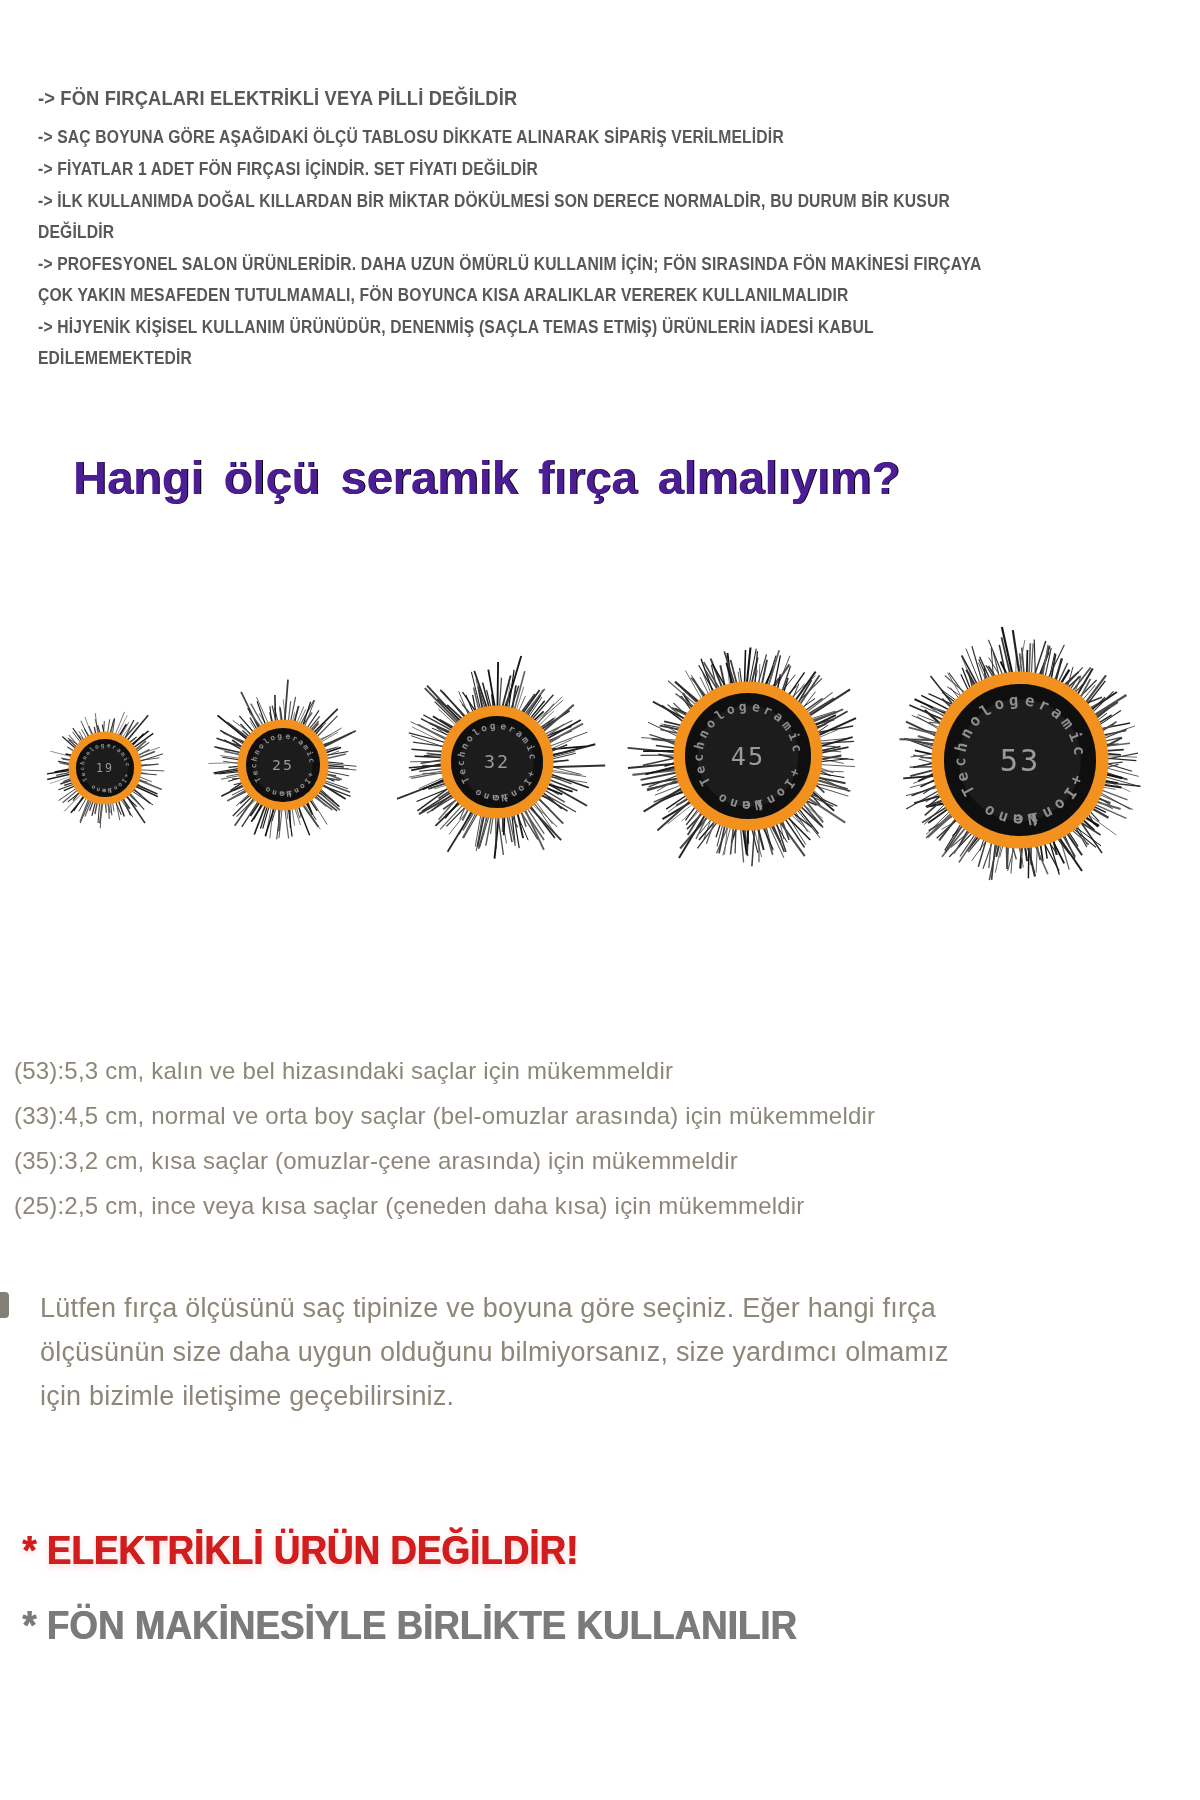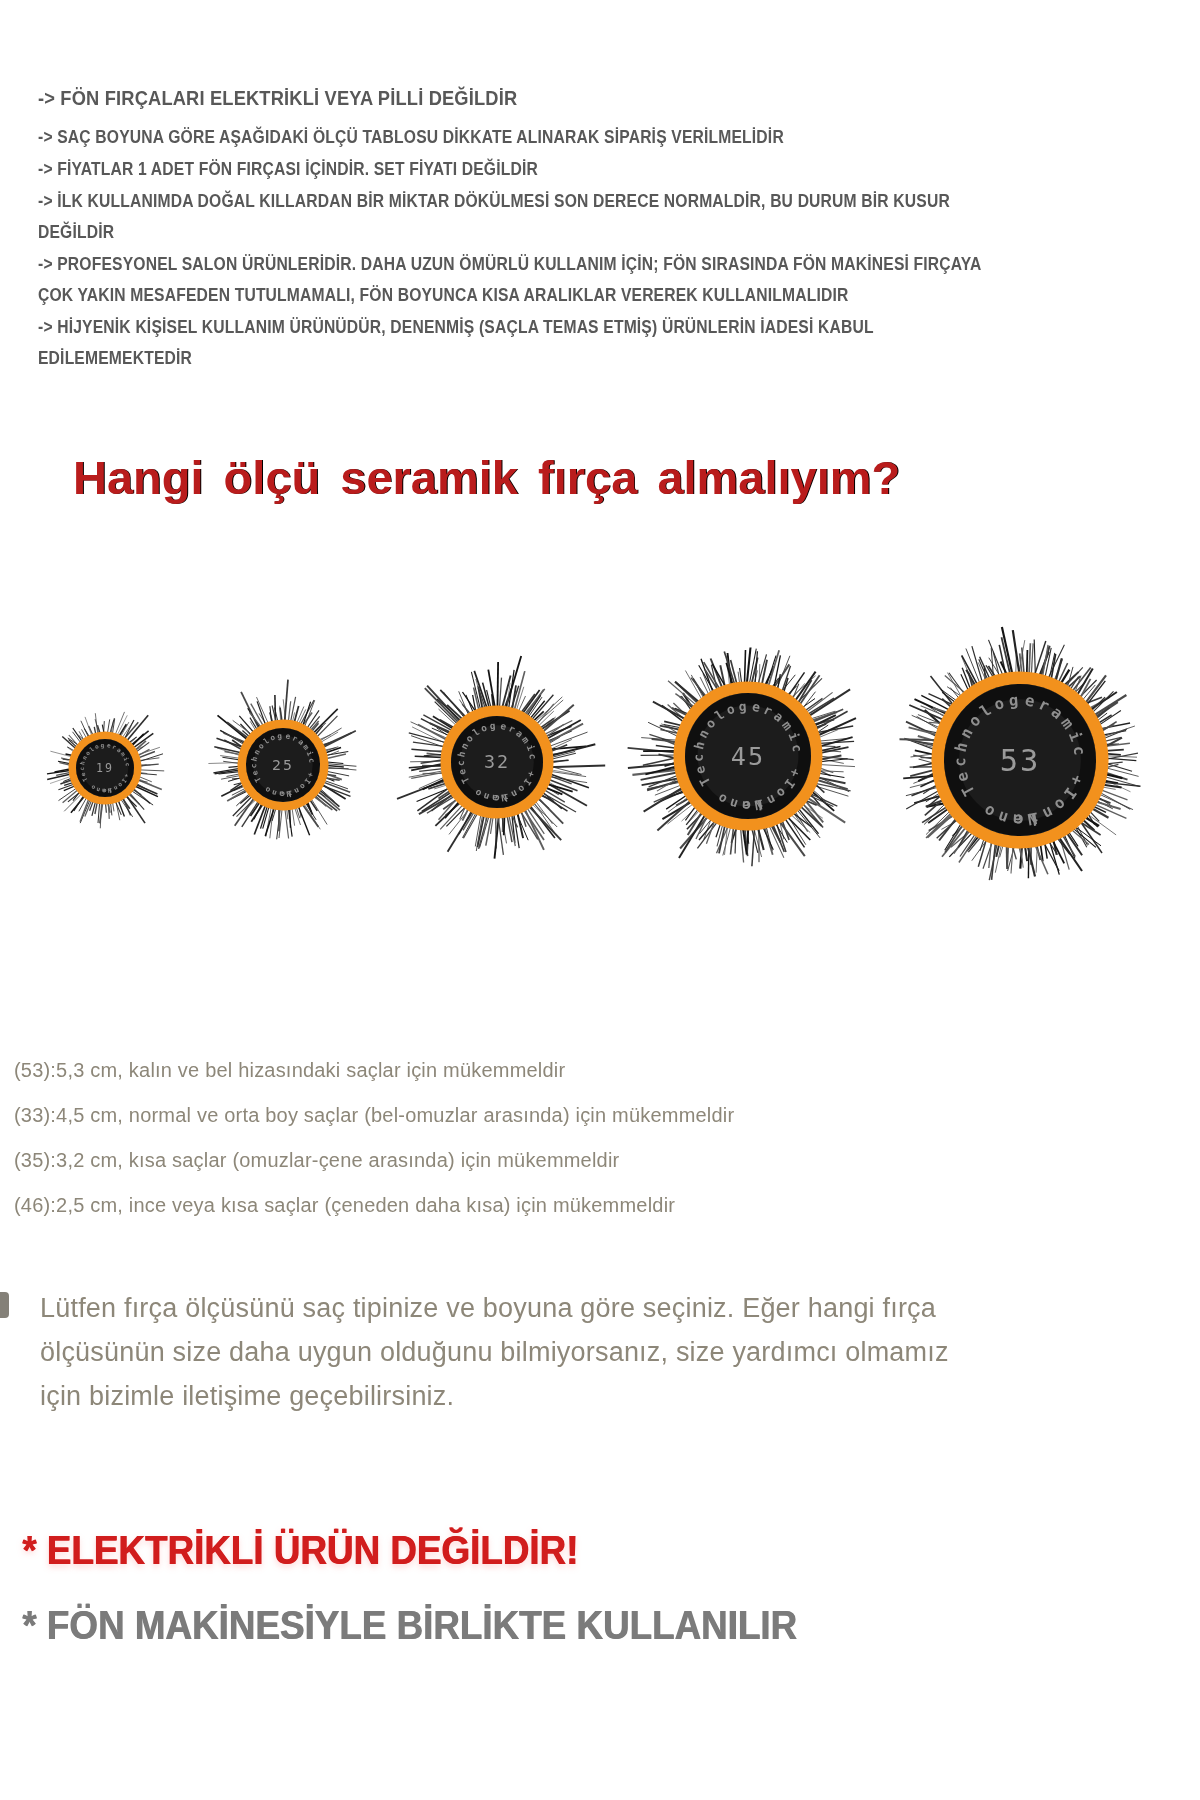--- a/index.html
+++ b/index.html
@@ -9,30 +9,30 @@
 
   
   .notices{position:absolute;left:38px;top:80px;width:1290px;
            transform:scaleX(0.87);transform-origin:0 0;
            color:#585858;font-weight:700;letter-spacing:0.2px;}
   .notice{font-size:18px;line-height:31px;margin-bottom:1px;white-space:pre-line;}
   .notice.first{font-size:21px;line-height:36px;margin-bottom:6px;}
 
   
   .heading{position:absolute;left:73px;top:450px;
-           font-size:47px;font-weight:700;color:#b91c1c;
+           font-size:47px;font-weight:700;color:#4c1d95;
            letter-spacing:0px;word-spacing:7px;
            text-shadow:0.9px 0 0 #000;}
 
   
   .brush-row{position:absolute;left:0;top:540px;width:1200px;height:420px;}
 
   
   .sizes{position:absolute;left:14px;top:1048px;color:#8d8779;
-         font-size:20px;line-height:45px;letter-spacing:0.2px;}
+         font-size:24px;line-height:45px;letter-spacing:0.2px;}
   .size-line{white-space:pre;}
 
   
   .para{position:absolute;left:40px;top:1286px;width:1165px;color:#8d8779;
         font-size:27px;line-height:44px;white-space:pre-line;letter-spacing:0.2px;}
 
   
   .note{position:absolute;font-weight:700;font-size:40px;
         transform:scaleX(0.92);transform-origin:0 0;white-space:pre;}
   .note-red{left:22px;top:1528px;color:#d11d1d;
@@ -993,21 +993,21 @@
         <text fill="#8f8f8f" font-size="15.6" letter-spacing="4.2" text-anchor="middle" font-weight="bold" font-family="&quot;DejaVu Sans Mono&quot;,monospace"><textPath href="#arc4" xlink:href="#arc4" startOffset="25%">Ceramic +Ionic</textPath></text>
         <text fill="#8f8f8f" font-size="15.6" letter-spacing="4.2" text-anchor="middle" font-weight="bold" font-family="&quot;DejaVu Sans Mono&quot;,monospace"><textPath href="#arc4" xlink:href="#arc4" startOffset="75%">Nano Technology</textPath></text>
         <text fill="#9a9a9a" text-anchor="middle" font-size="30.4" y="10.6" letter-spacing="2" font-family="&quot;DejaVu Sans Mono&quot;,monospace">53</text>
       </svg>
     </div>
 
   <div class="sizes">
     <div class="size-line">(53):5,3 cm, kalın ve bel hizasındaki saçlar için mükemmeldir</div>
     <div class="size-line">(33):4,5 cm, normal ve orta boy saçlar (bel-omuzlar arasında) için mükemmeldir</div>
     <div class="size-line">(35):3,2 cm, kısa saçlar (omuzlar-çene arasında) için mükemmeldir</div>
-    <div class="size-line">(46):2,5 cm, ince veya kısa saçlar (çeneden daha kısa) için mükemmeldir</div>
+    <div class="size-line">(25):2,5 cm, ince veya kısa saçlar (çeneden daha kısa) için mükemmeldir</div>
   </div>
 
   <div class="para">Lütfen fırça ölçüsünü saç tipinize ve boyuna göre seçiniz. Eğer hangi fırça
 ölçüsünün size daha uygun olduğunu bilmiyorsanız, size yardımcı olmamız
 için bizimle iletişime geçebilirsiniz.</div>
 
   <div class="note note-red">* ELEKTRİKLİ ÜRÜN DEĞİLDİR!</div>
   <div class="note note-gray">* FÖN MAKİNESİYLE BİRLİKTE KULLANILIR</div>
 
   <div class="edge-artifact"></div>

